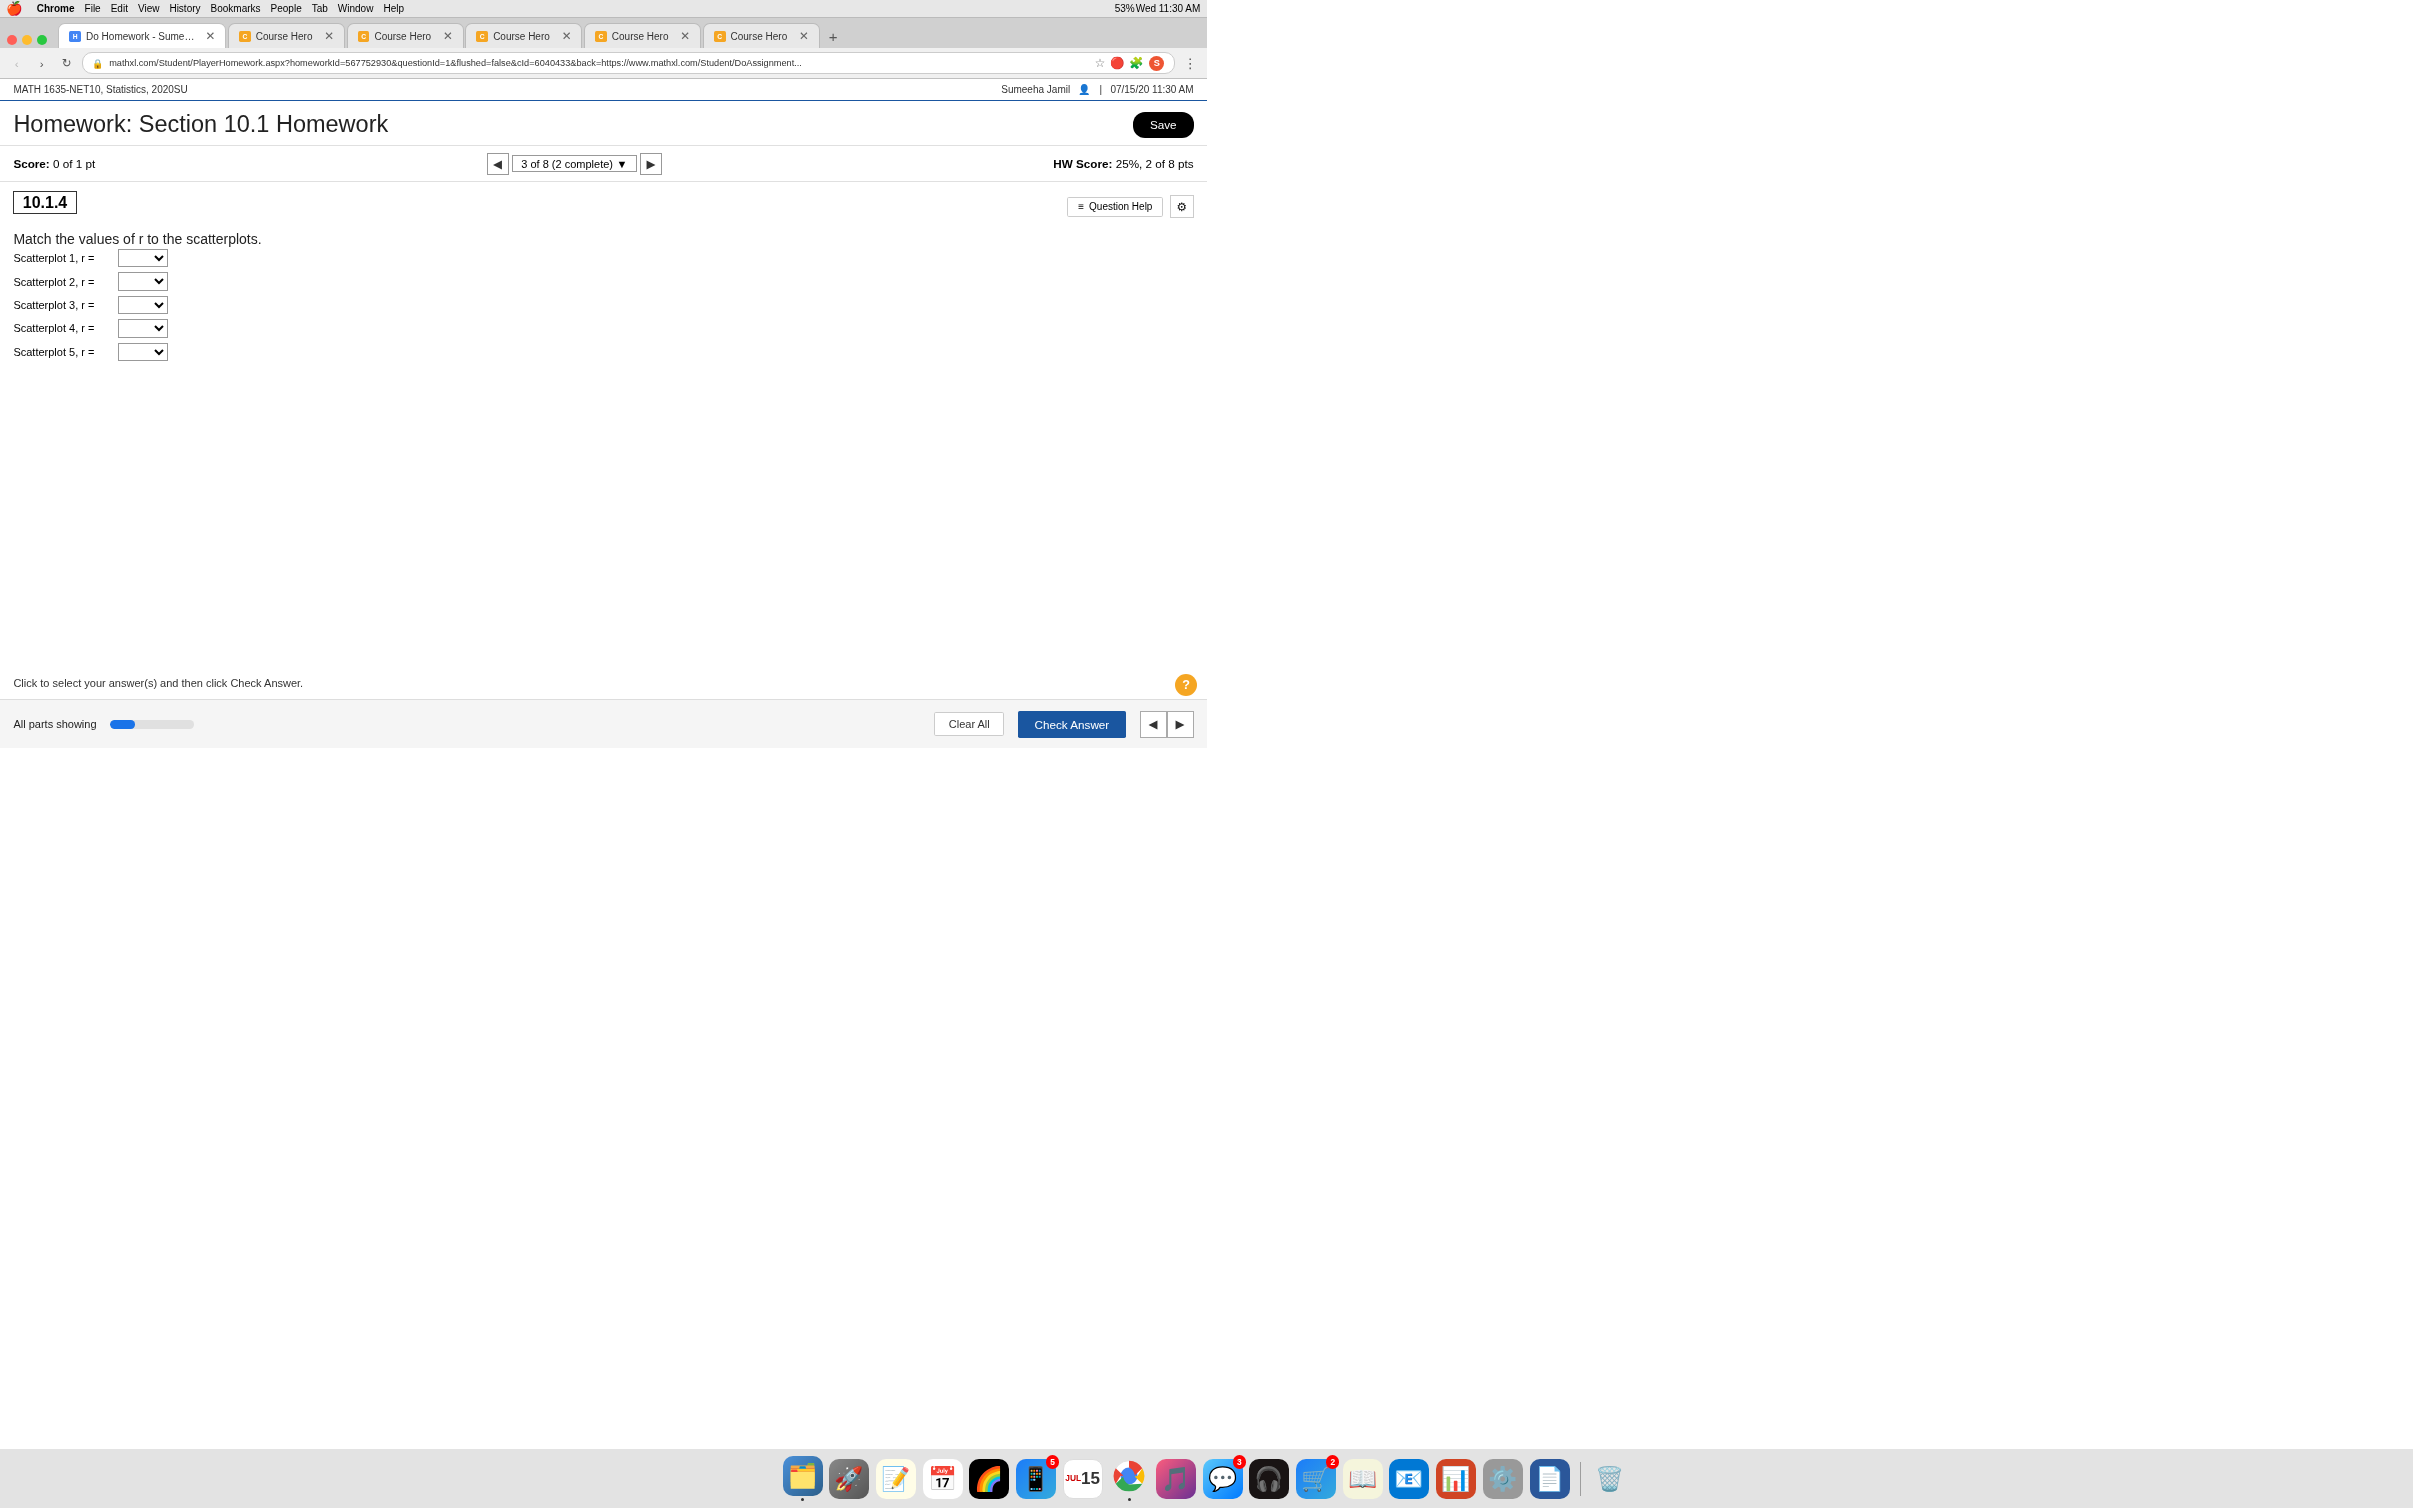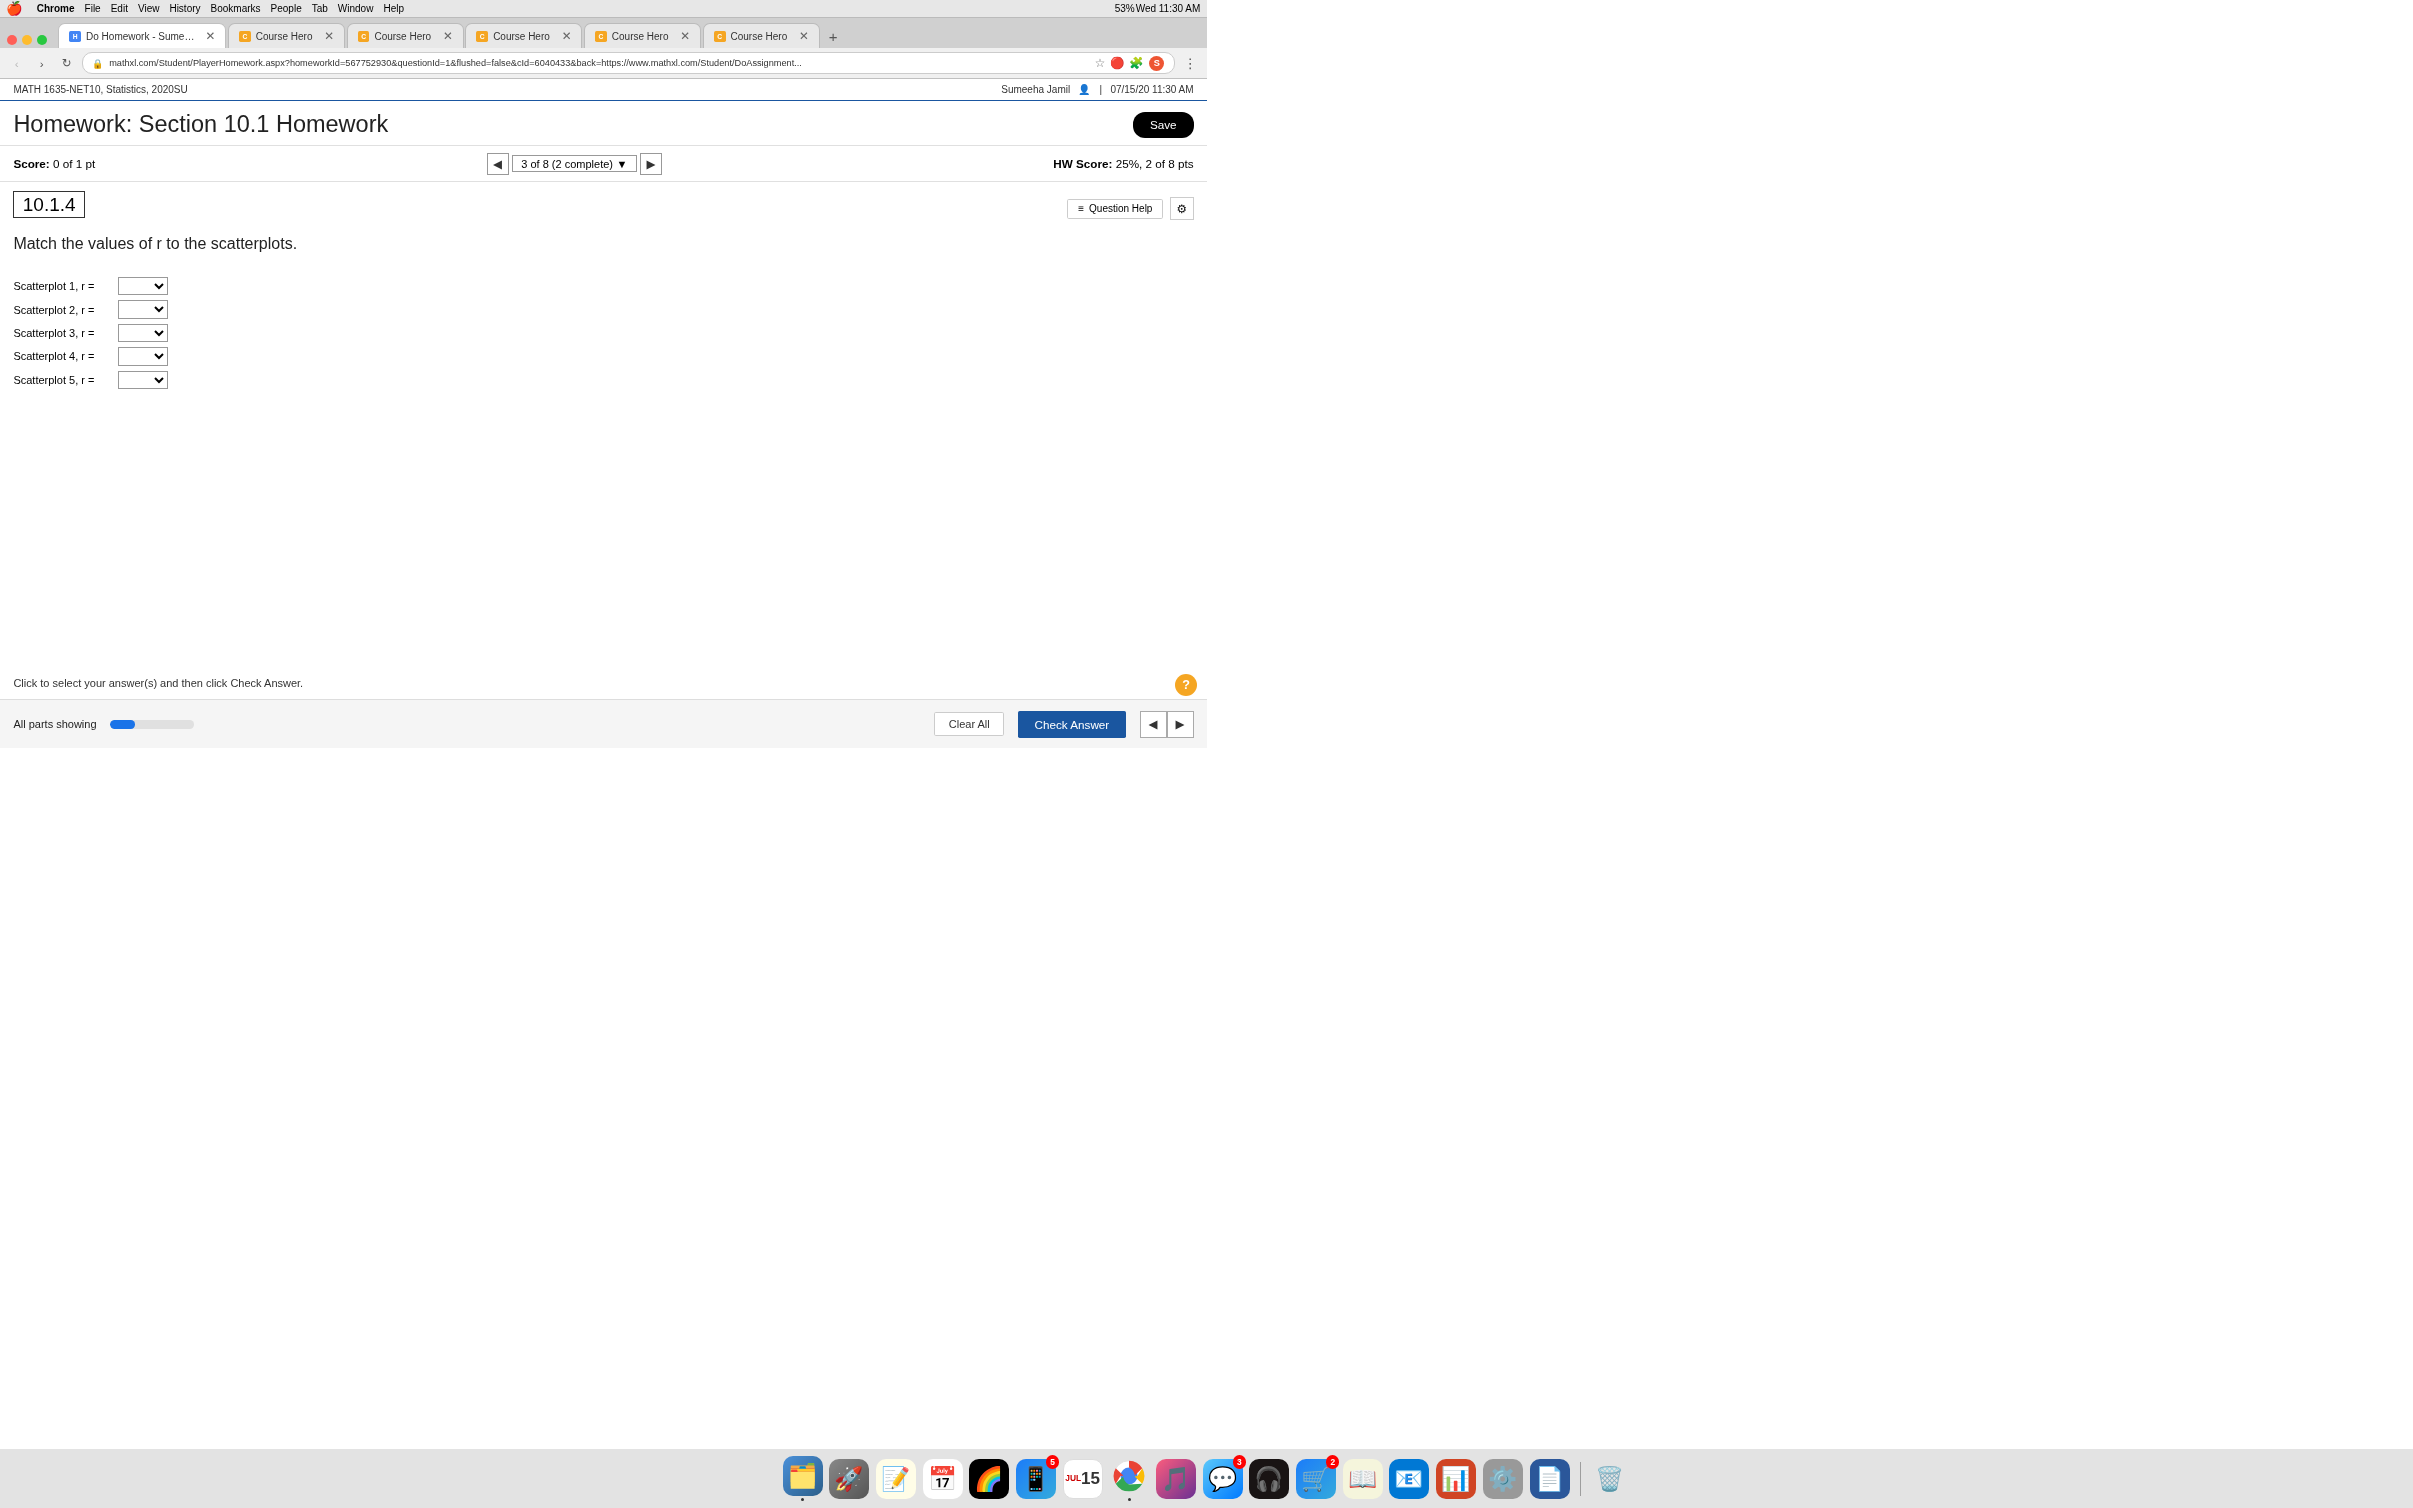--- a/index.html
+++ b/index.html
@@ -103,42 +103,42 @@
     .question-nav { display:flex; align-items:center; gap: 3.4px; }
     .nav-arrow { width: 22px; height: 22px; display:flex; align-items:center; justify-content:center; border: 0.8px solid #999; background: #fff; cursor: pointer; font-size: 11.7px; color: #333; }
     .nav-current { display:flex; align-items:center; gap:3.4px; border: 0.8px solid #999; padding: 1.7px 8.4px; font-size: 11px; background: #fff; cursor: pointer; }
     .hw-score-right { font-size: 11.7px; }
     .hw-score-right b { font-weight: 700; }
 
     
     .question-area { padding: 8.4px 13.4px; }
     .question-number {
       display: inline-block;
-      font-size: 19px; font-weight: 400;
+      font-size: 16px; font-weight: 700;
       border: 1.7px solid #333; padding: 1.7px 8.4px;
       margin-bottom: 8.4px;
     }
     .question-tools { float: right; display:flex; align-items:center; gap:6.7px; }
     .question-help-btn {
       display:flex; align-items:center; gap:5px;
       border: 0.8px solid #ccc; padding: 3.4px 10px;
       font-size: 10px; background: #fff; cursor: pointer;
       border-radius: 1.7px;
     }
     .settings-btn {
       width: 23.5px; height: 23.5px; display:flex; align-items:center; justify-content:center;
       border: 0.8px solid #ccc; background: #fff; cursor: pointer; font-size: 11.7px;
     }
     .question-header-row { display:flex; align-items:center; justify-content:space-between; margin-bottom:8.4px; }
     .question-instructions { font-size: 11px; line-height: 1.6; color: #222; margin-bottom: 8.4px; }
     .click-icon-text { display:flex; align-items:center; gap:5px; color: #1a73e8; font-size: 11px; cursor:pointer; }
 
     
     .scatter-section { margin-top: 8.4px; }
-    .scatter-label-text { font-size: 16px; color: #222; margin-bottom: 24px; }
+    .scatter-label-text { font-size: 14px; color: #222; margin-bottom: 2px; }
     .scatter-row { display:flex; align-items:center; margin-bottom: 5px; font-size: 11px; gap: 13px; }
     .scatter-name { min-width: 92px; }
     .scatter-select {
       width: 50px; height: 18.4px;
       border: 0.8px solid #999; background: #fff;
       font-size: 10px; cursor: pointer;
       padding: 0 1.7px;
     }
 
     

